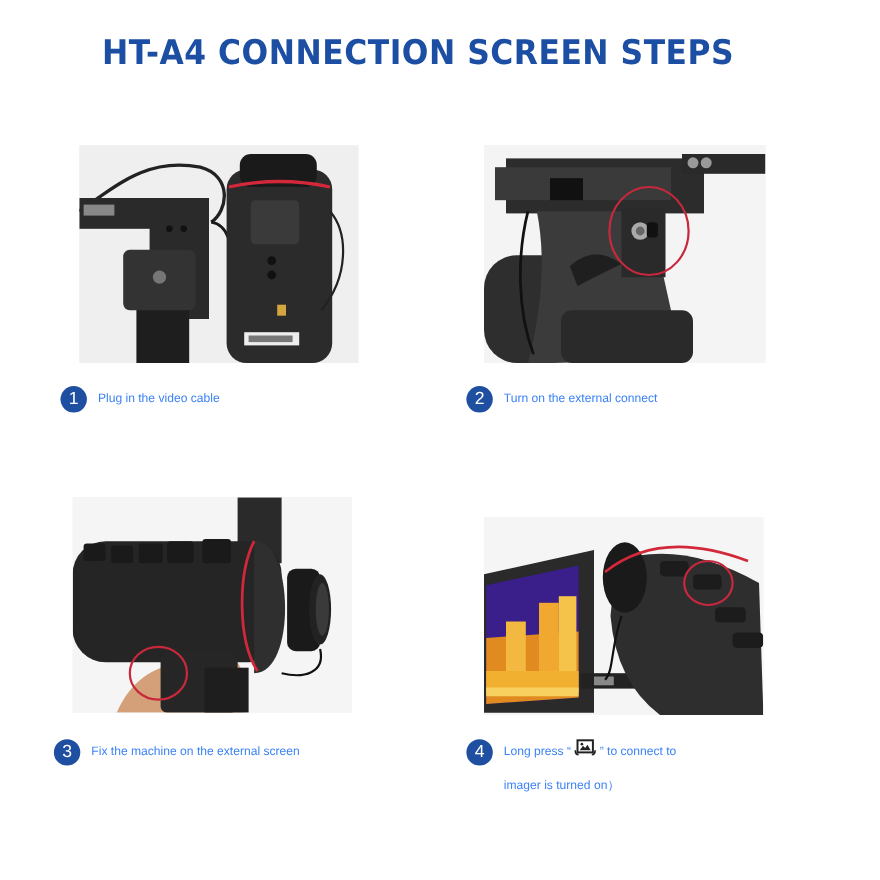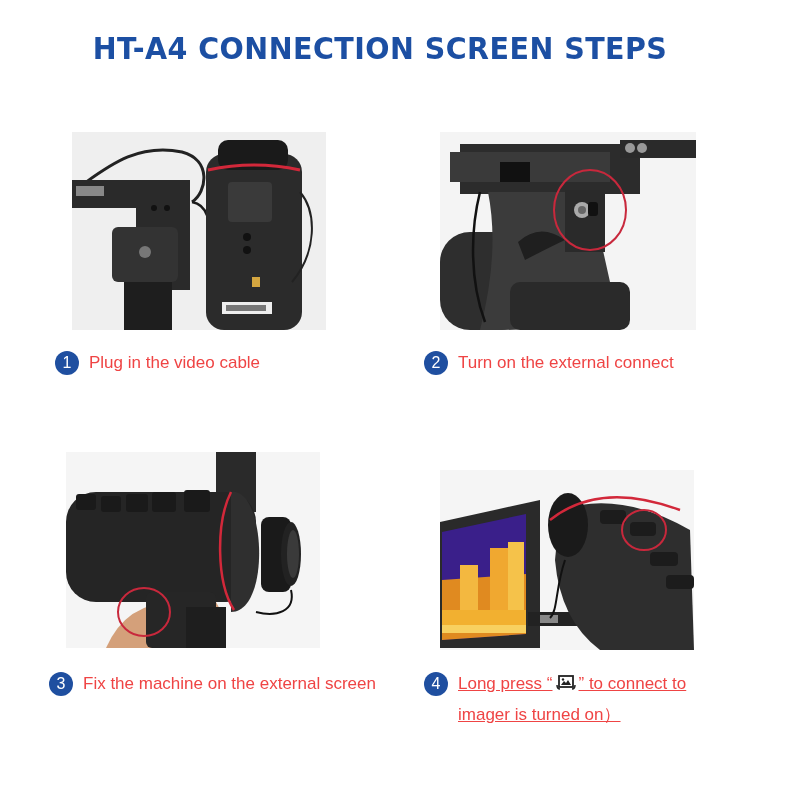--- a/index.html
+++ b/index.html
@@ -8,22 +8,22 @@
     position: absolute; left: 0; top: 30px; width: 760px; text-align: center;
     font-family: "DejaVu Sans", sans-serif; font-weight: bold; font-size: 31px;
     color: #1c4fa3; letter-spacing: 0.5px; transform: scaleX(0.92); transform-origin: 380px 0;
   }
   .photo { position: absolute; overflow: hidden; background: #f2f2f2; }
   .step { position: absolute; display: flex; align-items: flex-start; }
   .badge {
     width: 24px; height: 24px; border-radius: 50%; background: #1f4fa0; color: #fff;
     font-size: 16px; line-height: 24px; text-align: center; flex: 0 0 24px; margin-right: 10px; margin-top: 0px;
   }
-  .step-text { font-size: 17px; color: #ef4444; line-height: 31px; margin-top: -4px; }
-  .step-text .line { display: block; text-decoration: underline; }
+  .step-text { font-size: 11px; color: #3b82f6; line-height: 31px; margin-top: -4px; }
+  .step-text .line { display: block; }
   .inline-icon { display: inline-block; vertical-align: -2px; margin: 0 2px; }
   svg { display: block; }
 </style>
 </head>
 <body>
 
 <div class="title">HT-A4 CONNECTION SCREEN STEPS</div>
 
 <div class="photo" style="left:72px; top:132px; width:254px; height:198px;">
   <svg width="254" height="198" viewBox="0 0 254 198">

